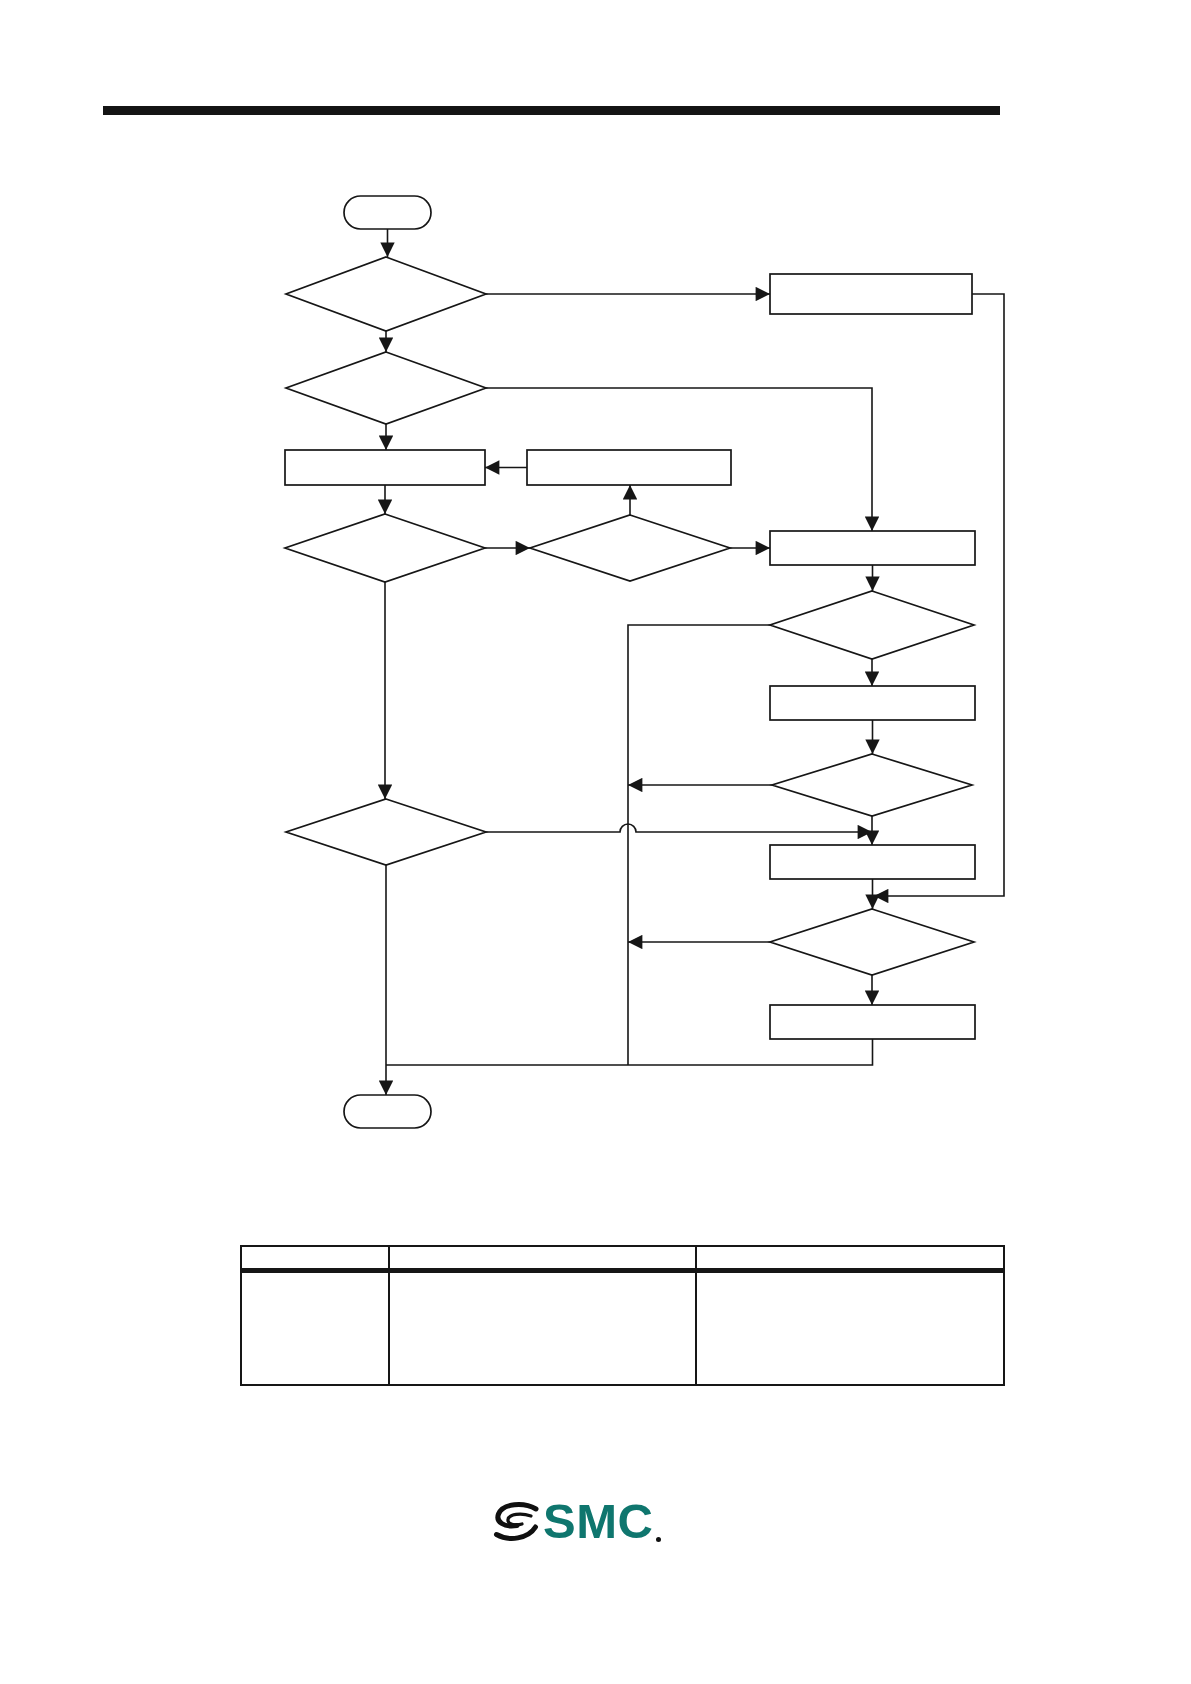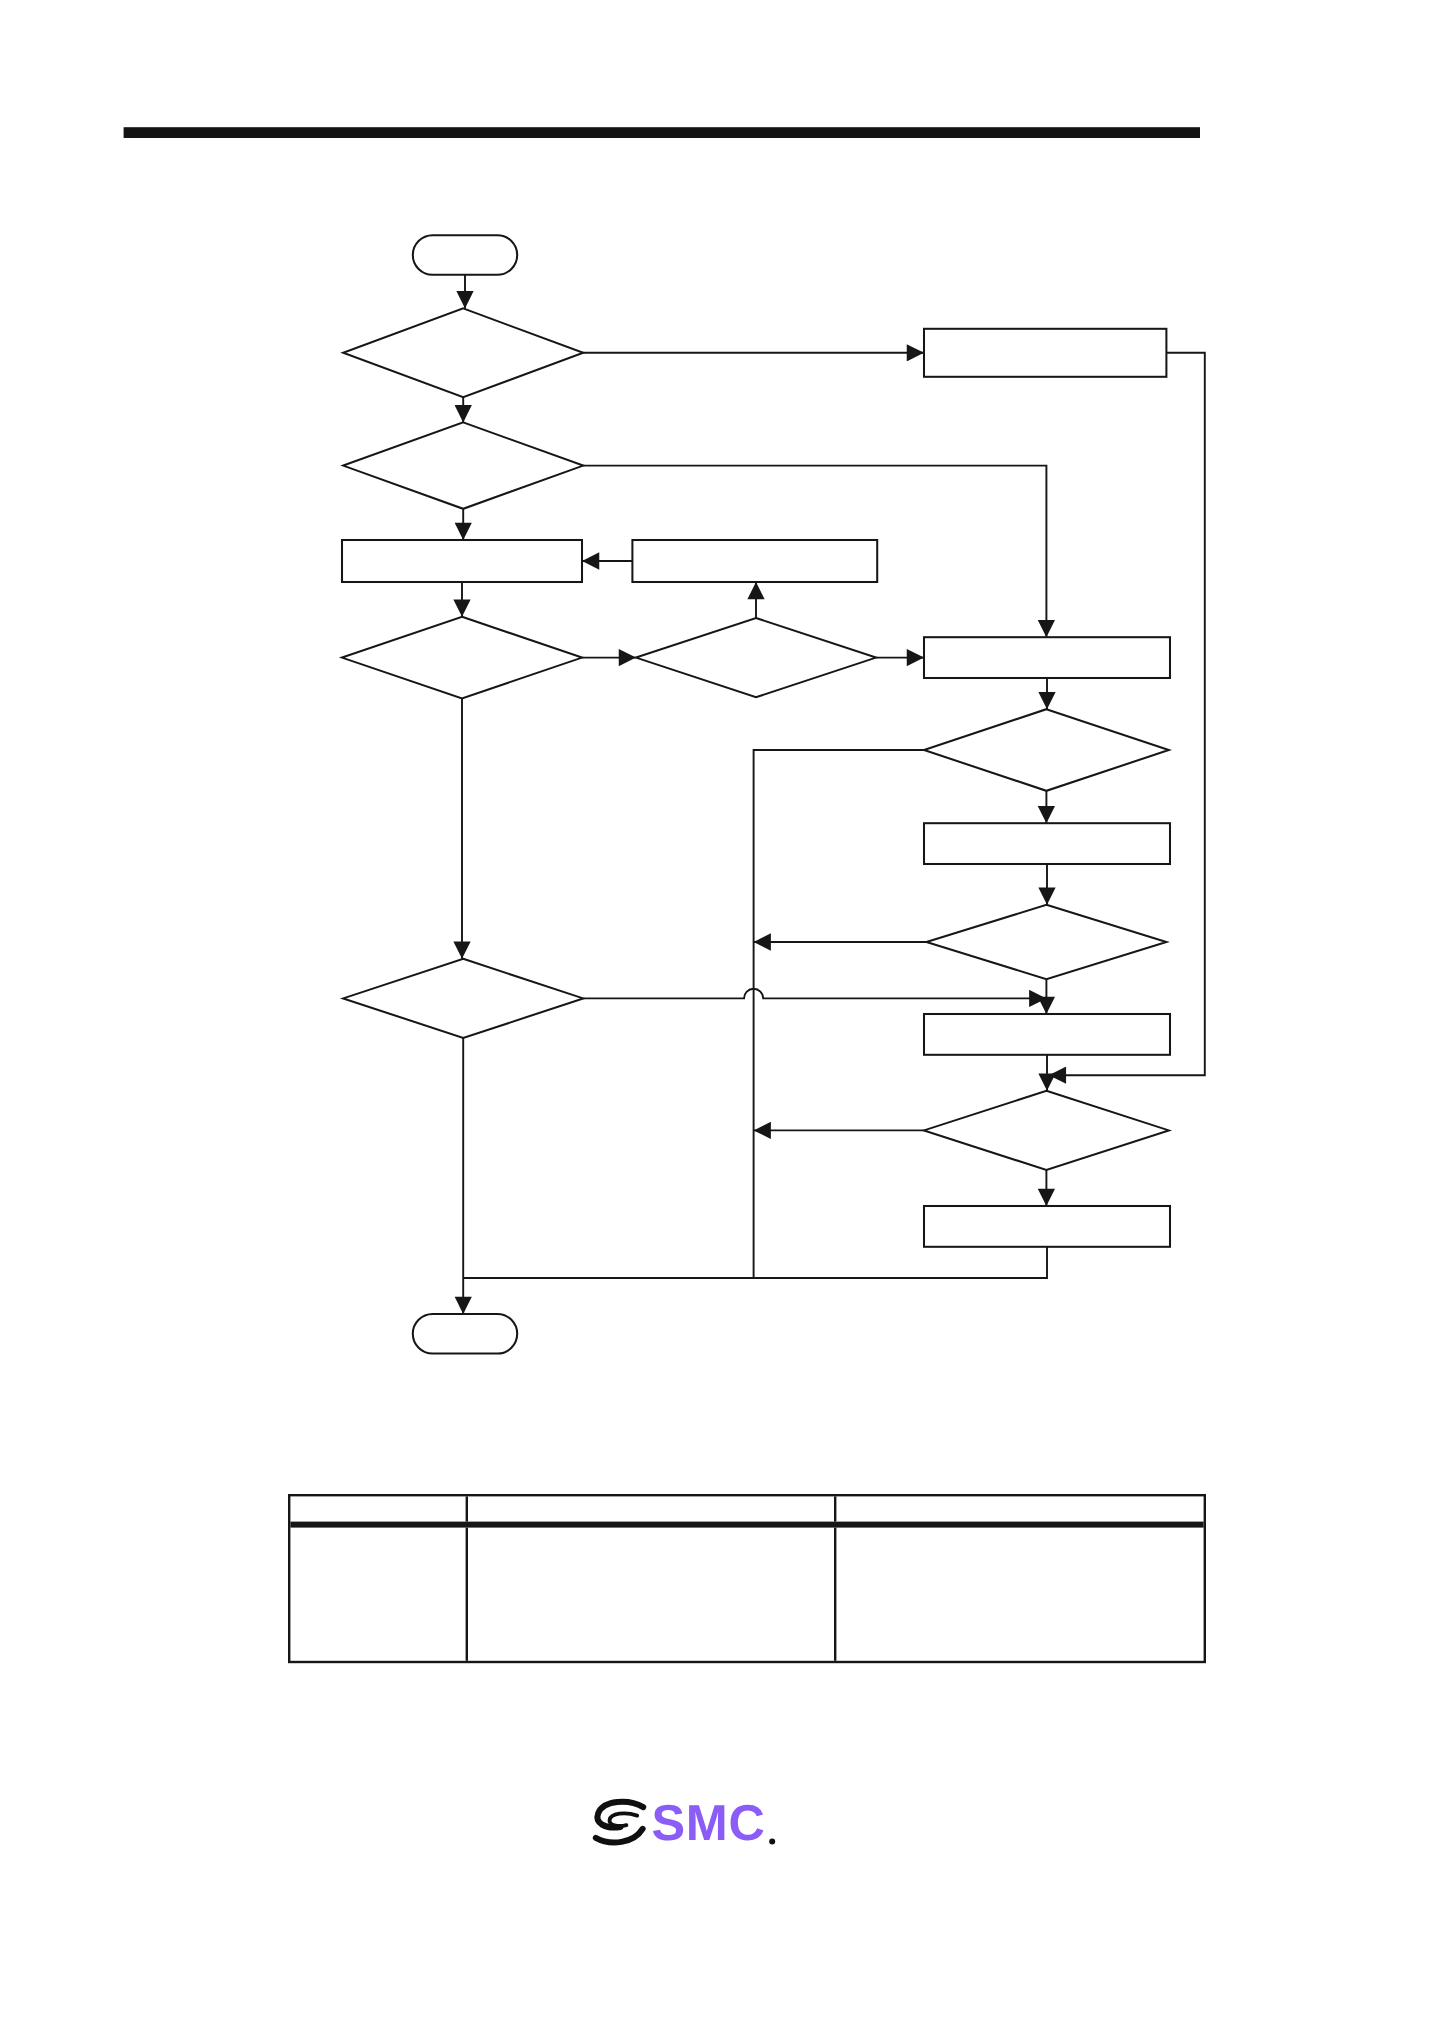--- a/index.html
+++ b/index.html
@@ -44,23 +44,23 @@
     position: absolute;
     left: 492px;
     top: 1497px;
     display: flex;
     align-items: center;
     gap: 3px;
   }
   .logo-text {
     font-family: "Liberation Sans", sans-serif;
     font-weight: 700;
-    font-size: 42px;
+    font-size: 49px;
     letter-spacing: 0.5px;
-    color: #8b5cf6;
+    color: #0f766e;
     line-height: 1;
   }
   .reg-dot {
     width: 5px;
     height: 5px;
     background: #101010;
     border-radius: 50%;
     align-self: flex-end;
     margin-bottom: 4px;
   }

